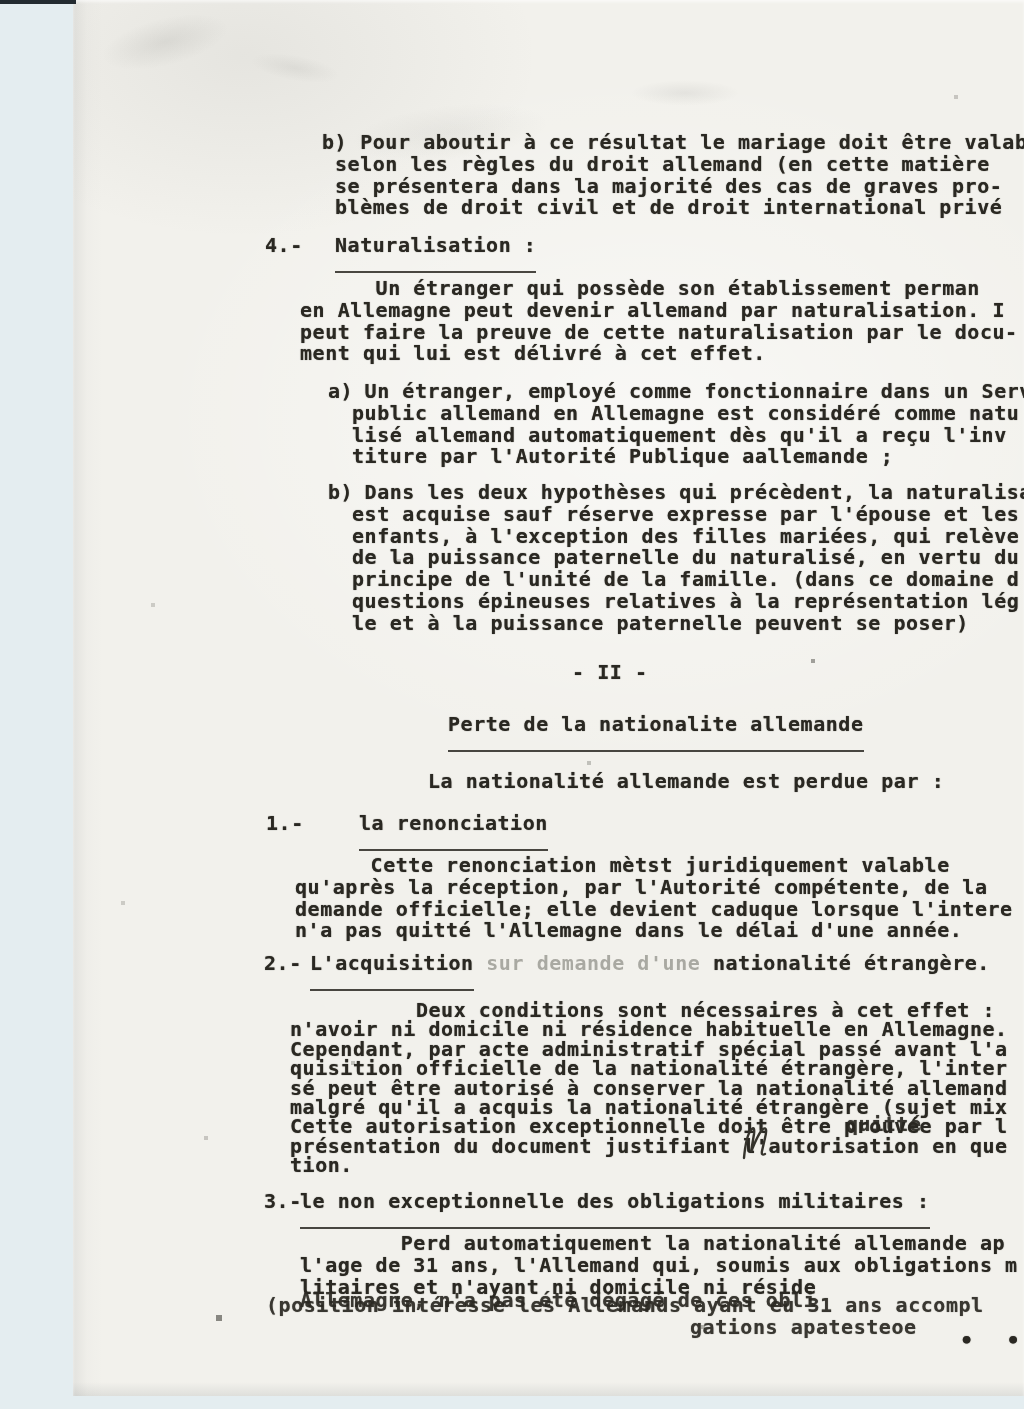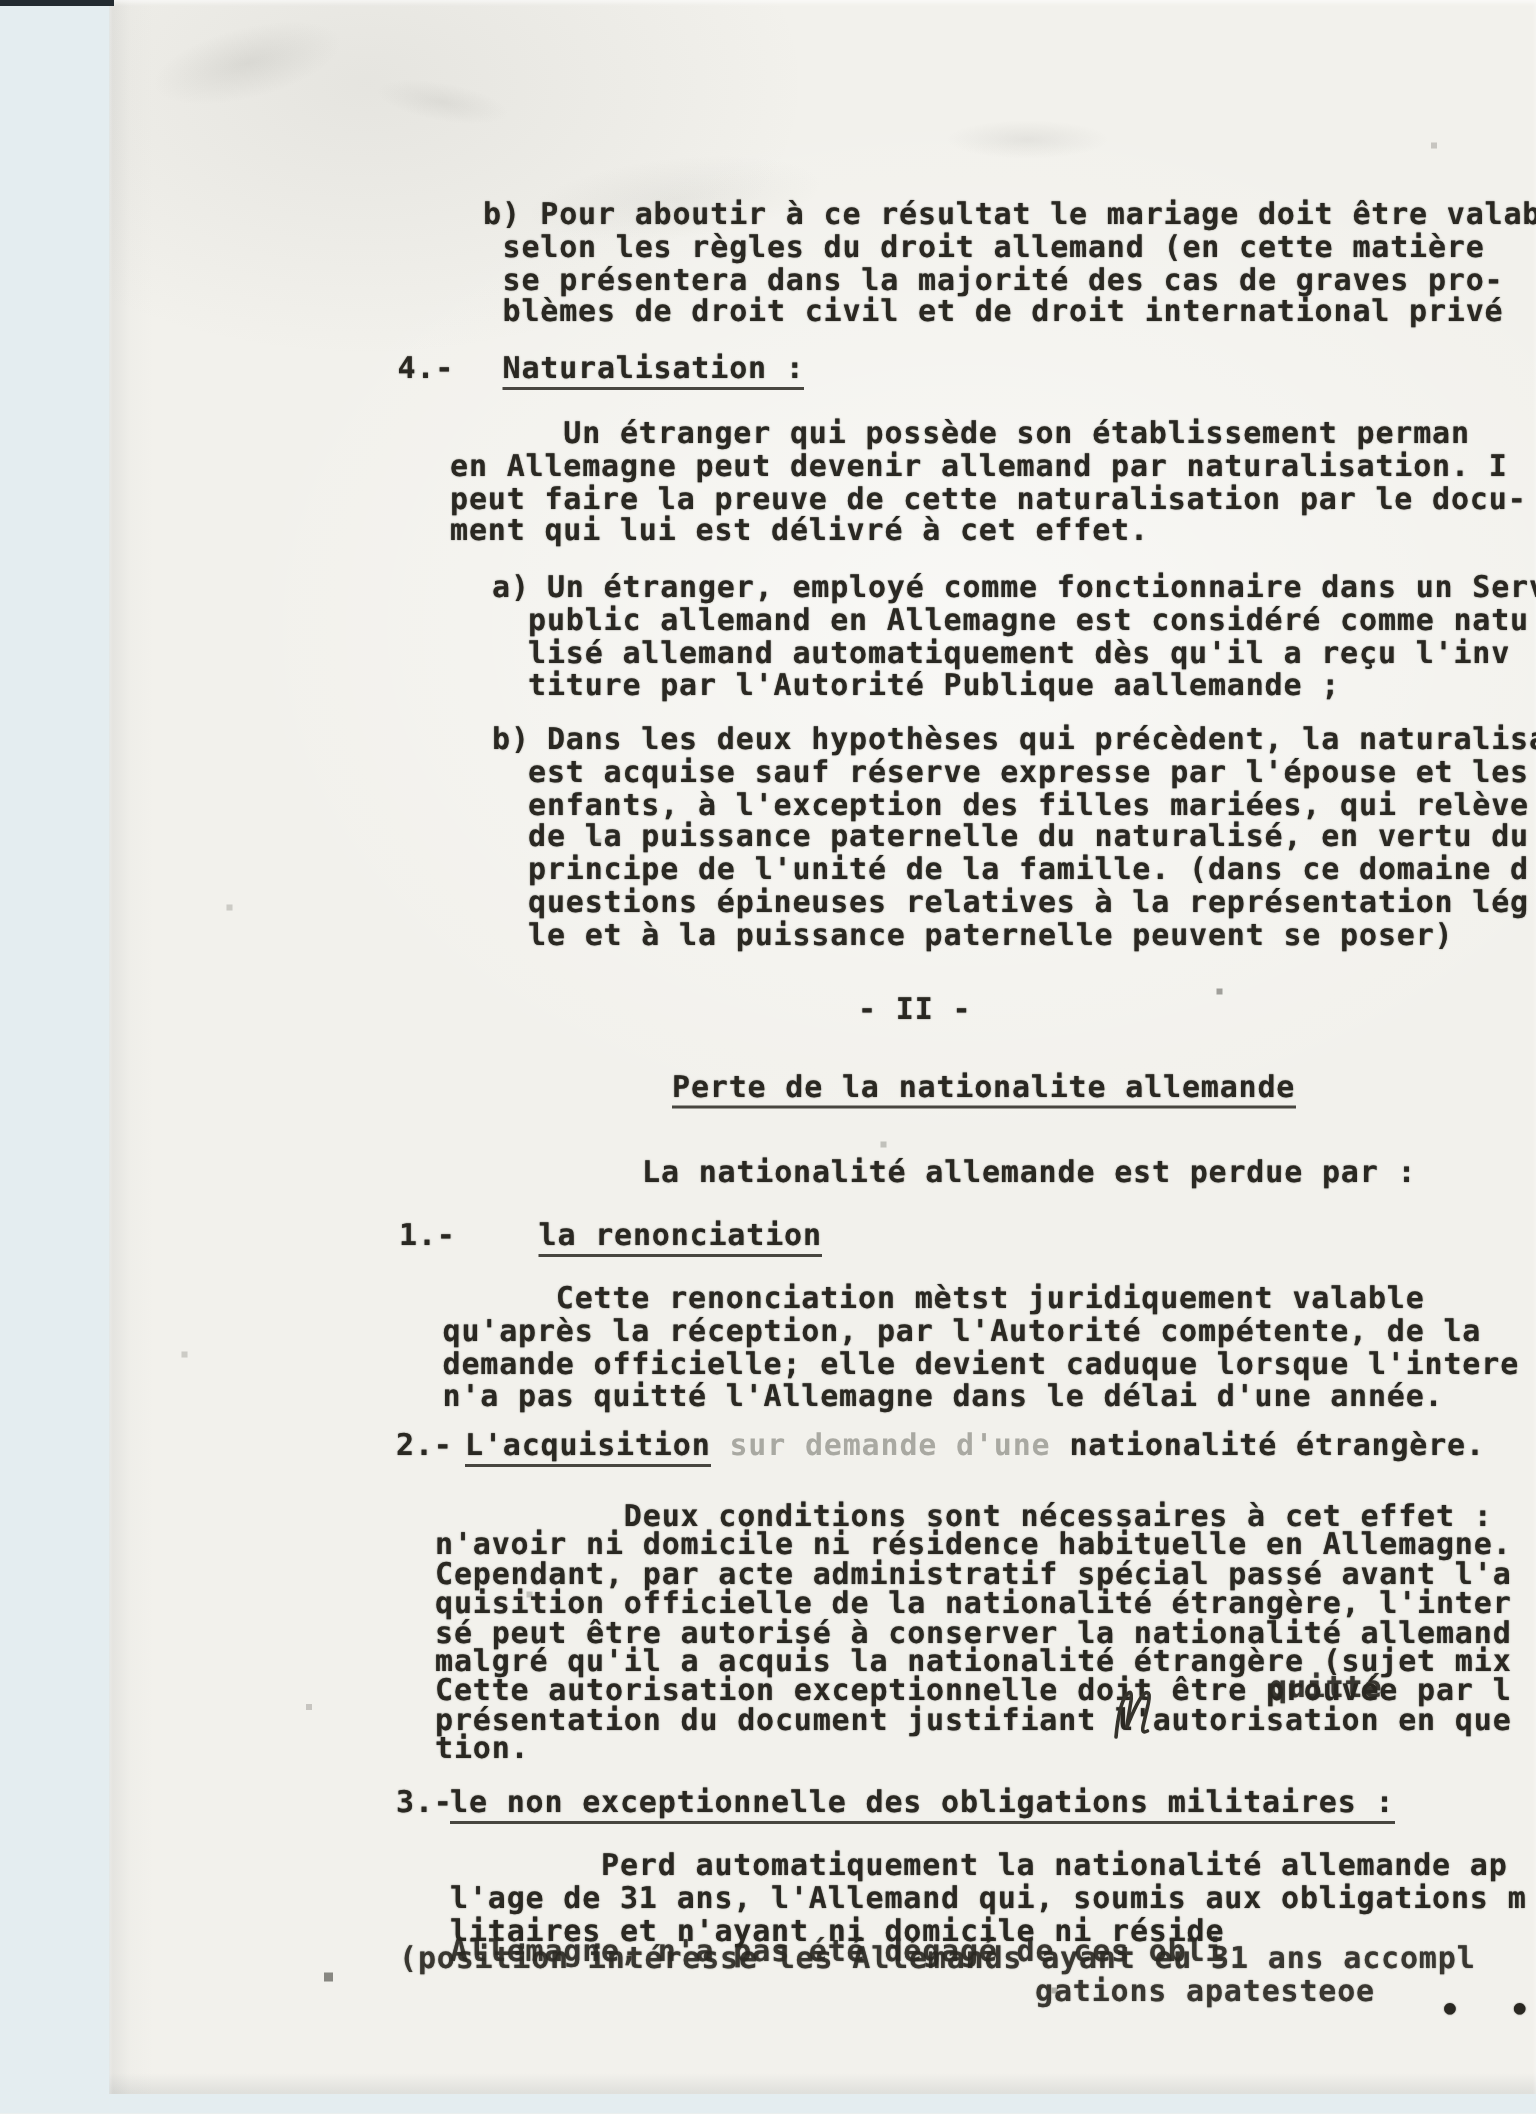--- a/index.html
+++ b/index.html
@@ -26,21 +26,21 @@
     position:absolute;
     white-space:pre;
     font-family:"DejaVu Sans Mono",monospace;
     font-weight:700;
     font-size:20px;
     line-height:21.8px;
     letter-spacing:0.55px;
     color:#2a2822;
     text-shadow:0 0 1px rgba(40,38,30,0.7);
   }
-  .u{border-bottom:2.5px solid rgba(42,40,34,0.85);padding-bottom:1px;}
+  .u{border-bottom:2.5px solid rgba(42,40,34,0.85);padding-bottom:14px;}
   .fade{color:rgba(70,68,60,0.42);text-shadow:none;}
   .tight{line-height:19.4px;}
   .overprint{opacity:0.92;}
   
   .b1-marker{left:322px;top:132px;}
   .b1-lines {left:335px;top:132px;}
   .s4-marker{left:265px;top:235px;}
   .s4-title {left:335px;top:235px;}
   .s4-para  {left:300px;top:278px;}
   .a-marker {left:328px;top:381px;}

